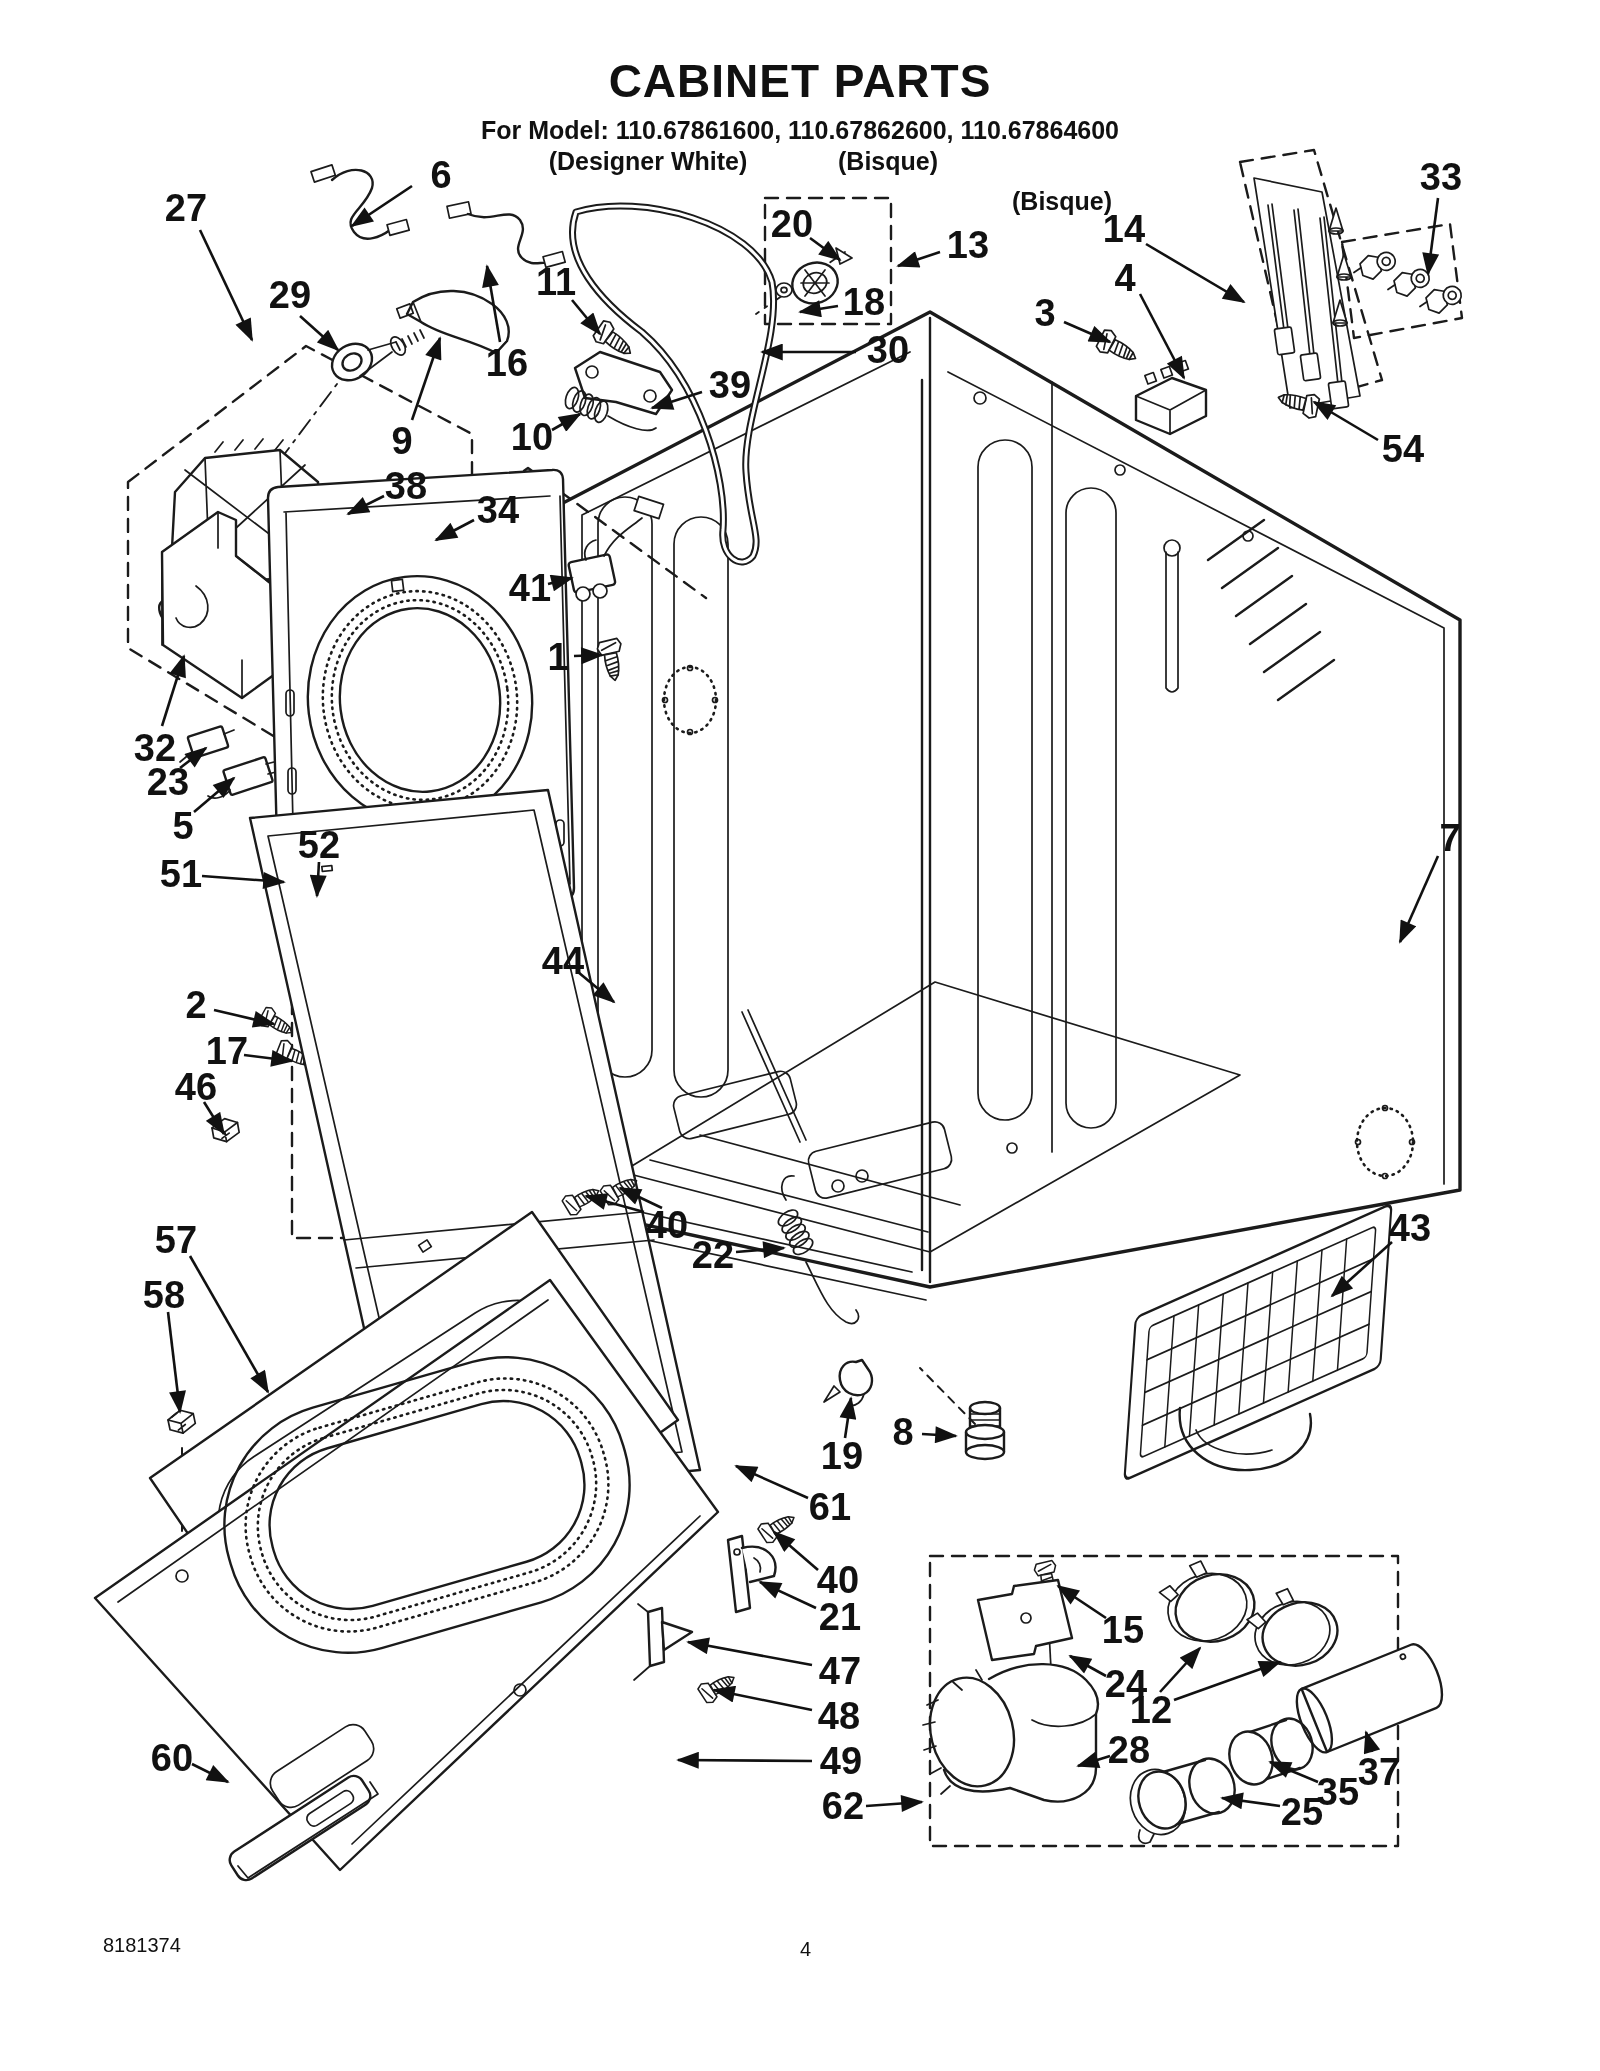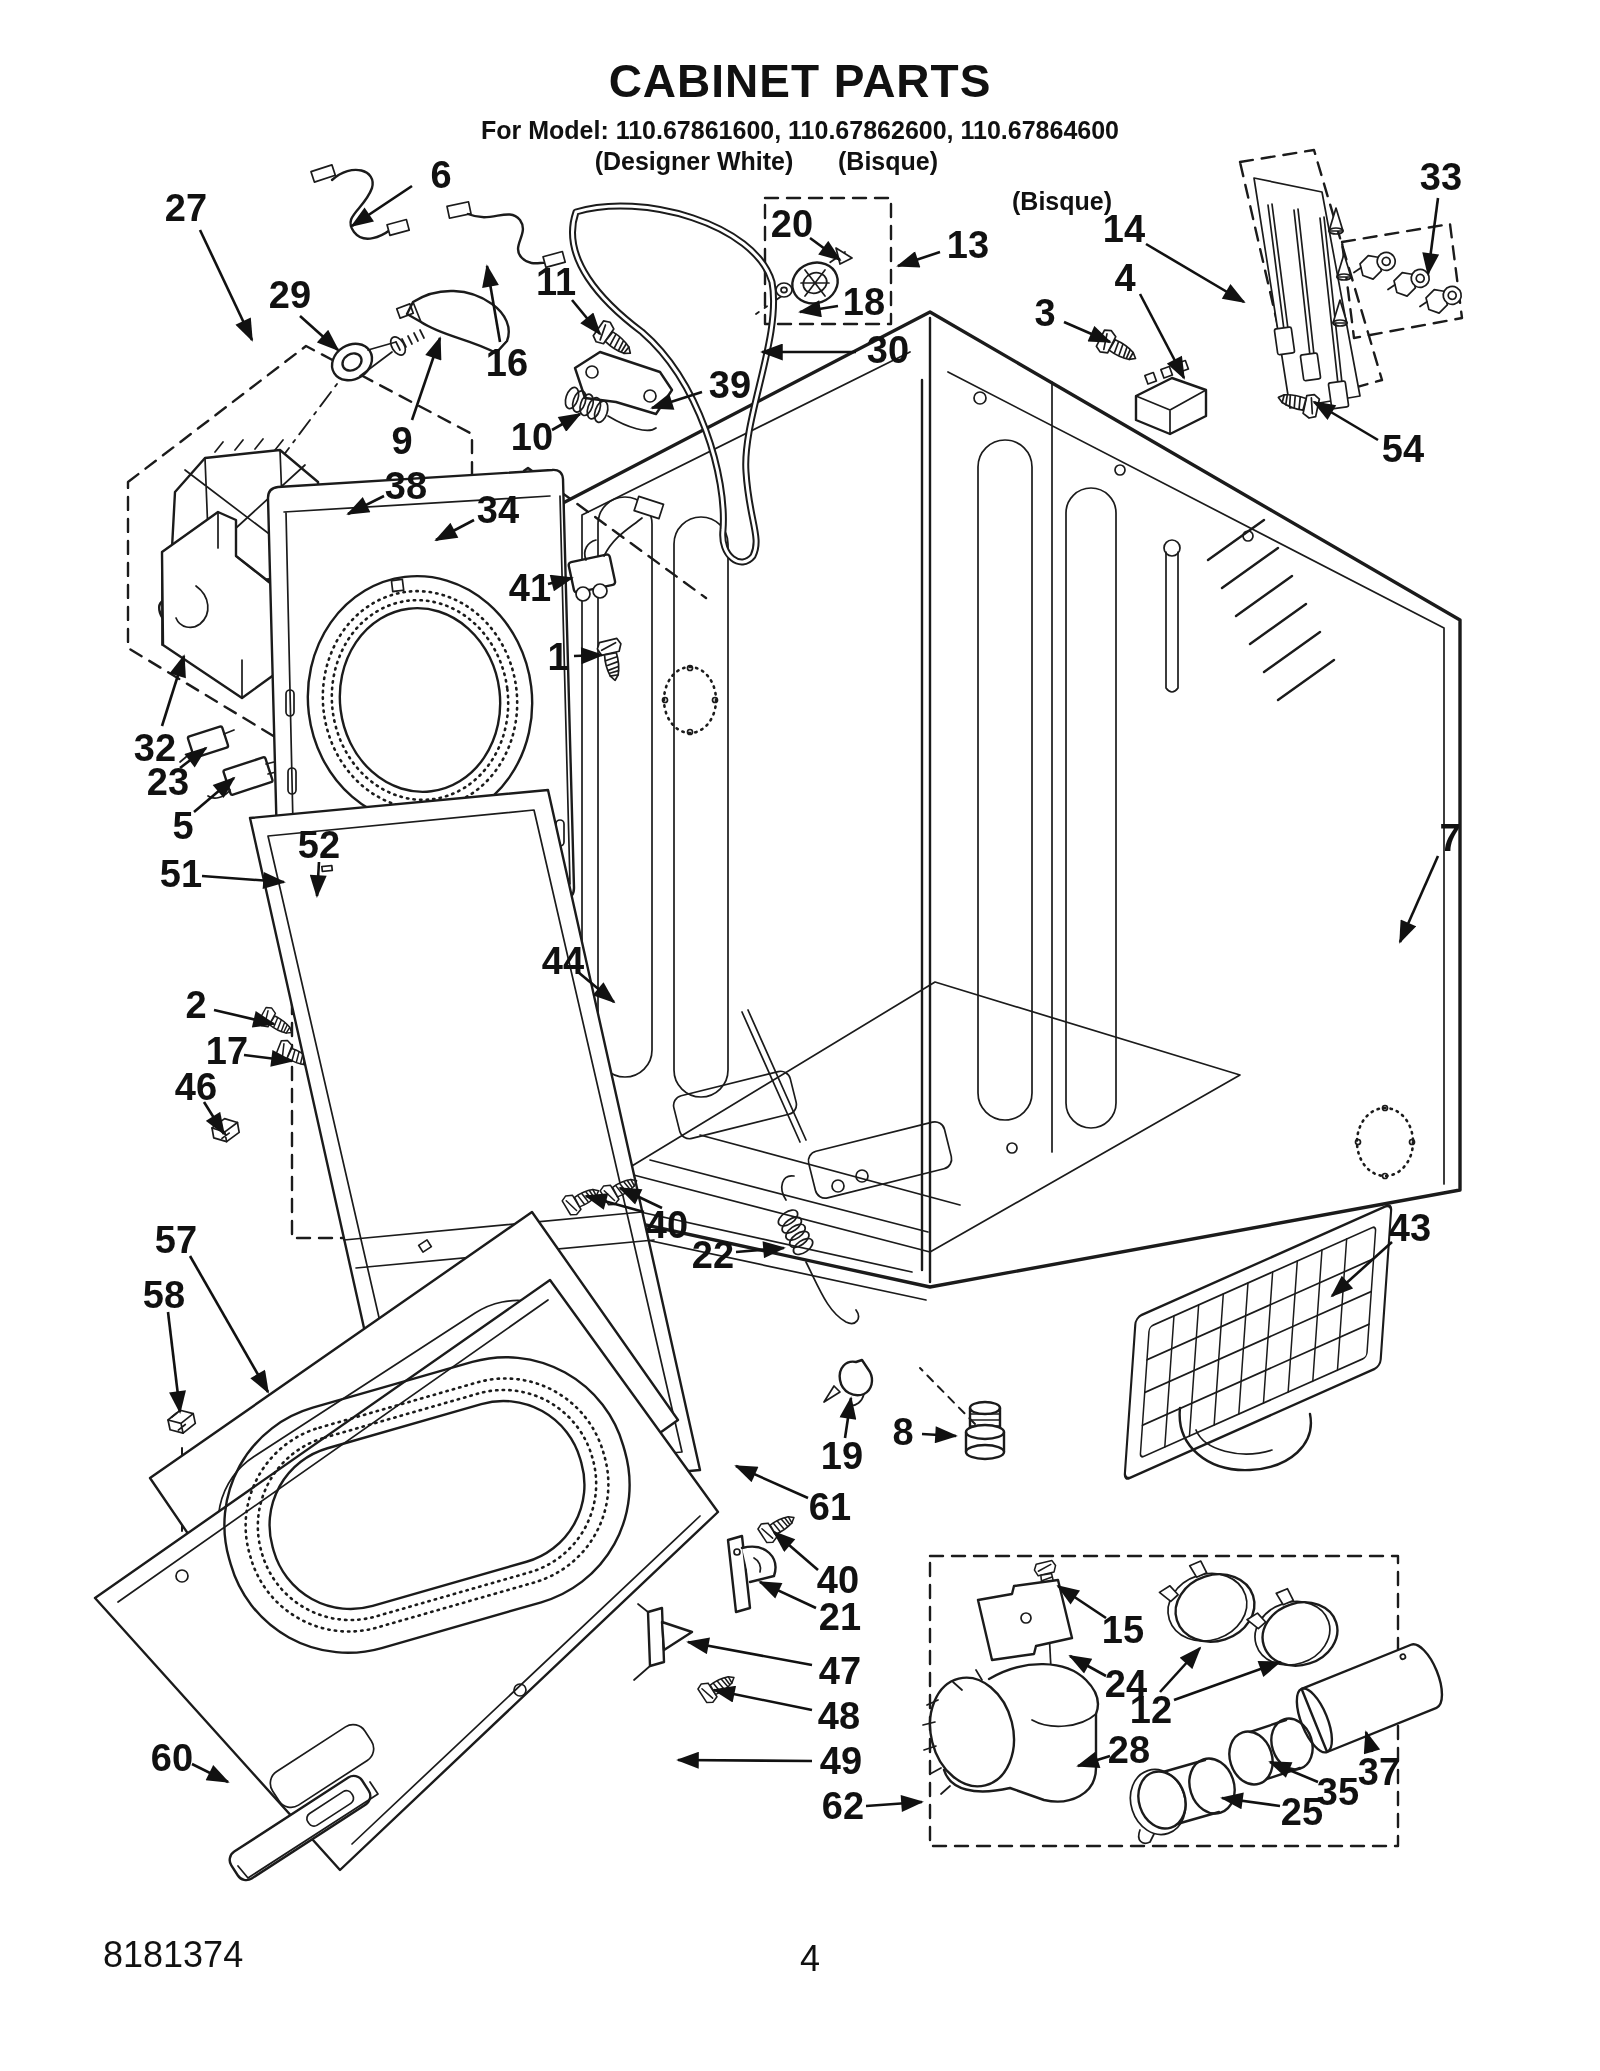--- a/index.html
+++ b/index.html
@@ -4,24 +4,24 @@
 <style>
   html,body{margin:0;padding:0;background:#e8e8e8;}
   .page{position:relative;width:1600px;height:2071px;background:#ffffff;
         font-family:"Liberation Sans",sans-serif;color:#111;overflow:hidden;margin:0 auto;}
   .page svg.diagram{position:absolute;left:0;top:0;width:1600px;height:2071px;}
   header{position:absolute;left:0;top:0;width:1600px;text-align:center;z-index:3;}
   h1.title{margin:4px;padding-top:50px;font-size:46px;font-weight:700;letter-spacing:1px;}
   .model-line{margin-top:8px;font-size:25px;font-weight:700;}
   .color-line{position:relative;height:34px;}
   .color-line span{position:absolute;top:2px;transform:translateX(-50%);font-size:25px;font-weight:700;}
-  .color-line span:nth-child(1){left:694px;}
+  .color-line span:nth-child(1){left:648px;}
   .color-line span:nth-child(2){left:888px;}
   .color-line span:nth-child(3){left:1062px;margin-top:40px;}
-  footer span{position:absolute;font-size:36px;z-index:3;}
+  footer span{position:absolute;font-size:20px;z-index:3;}
   .doc-number{left:103px;top:1934px;}
   .page-number{left:800px;top:1938px;}
 
   
   .ln{fill:none;stroke:#1b1b1b;stroke-width:2.4;stroke-linecap:round;stroke-linejoin:round;}
   .thin{stroke-width:1.7;}
   .thick{stroke-width:3.4;}
   .belt{stroke-width:7;}
   .beltw{stroke:#fff;stroke-width:3;}
   .dash{stroke-dasharray:13 9;}

